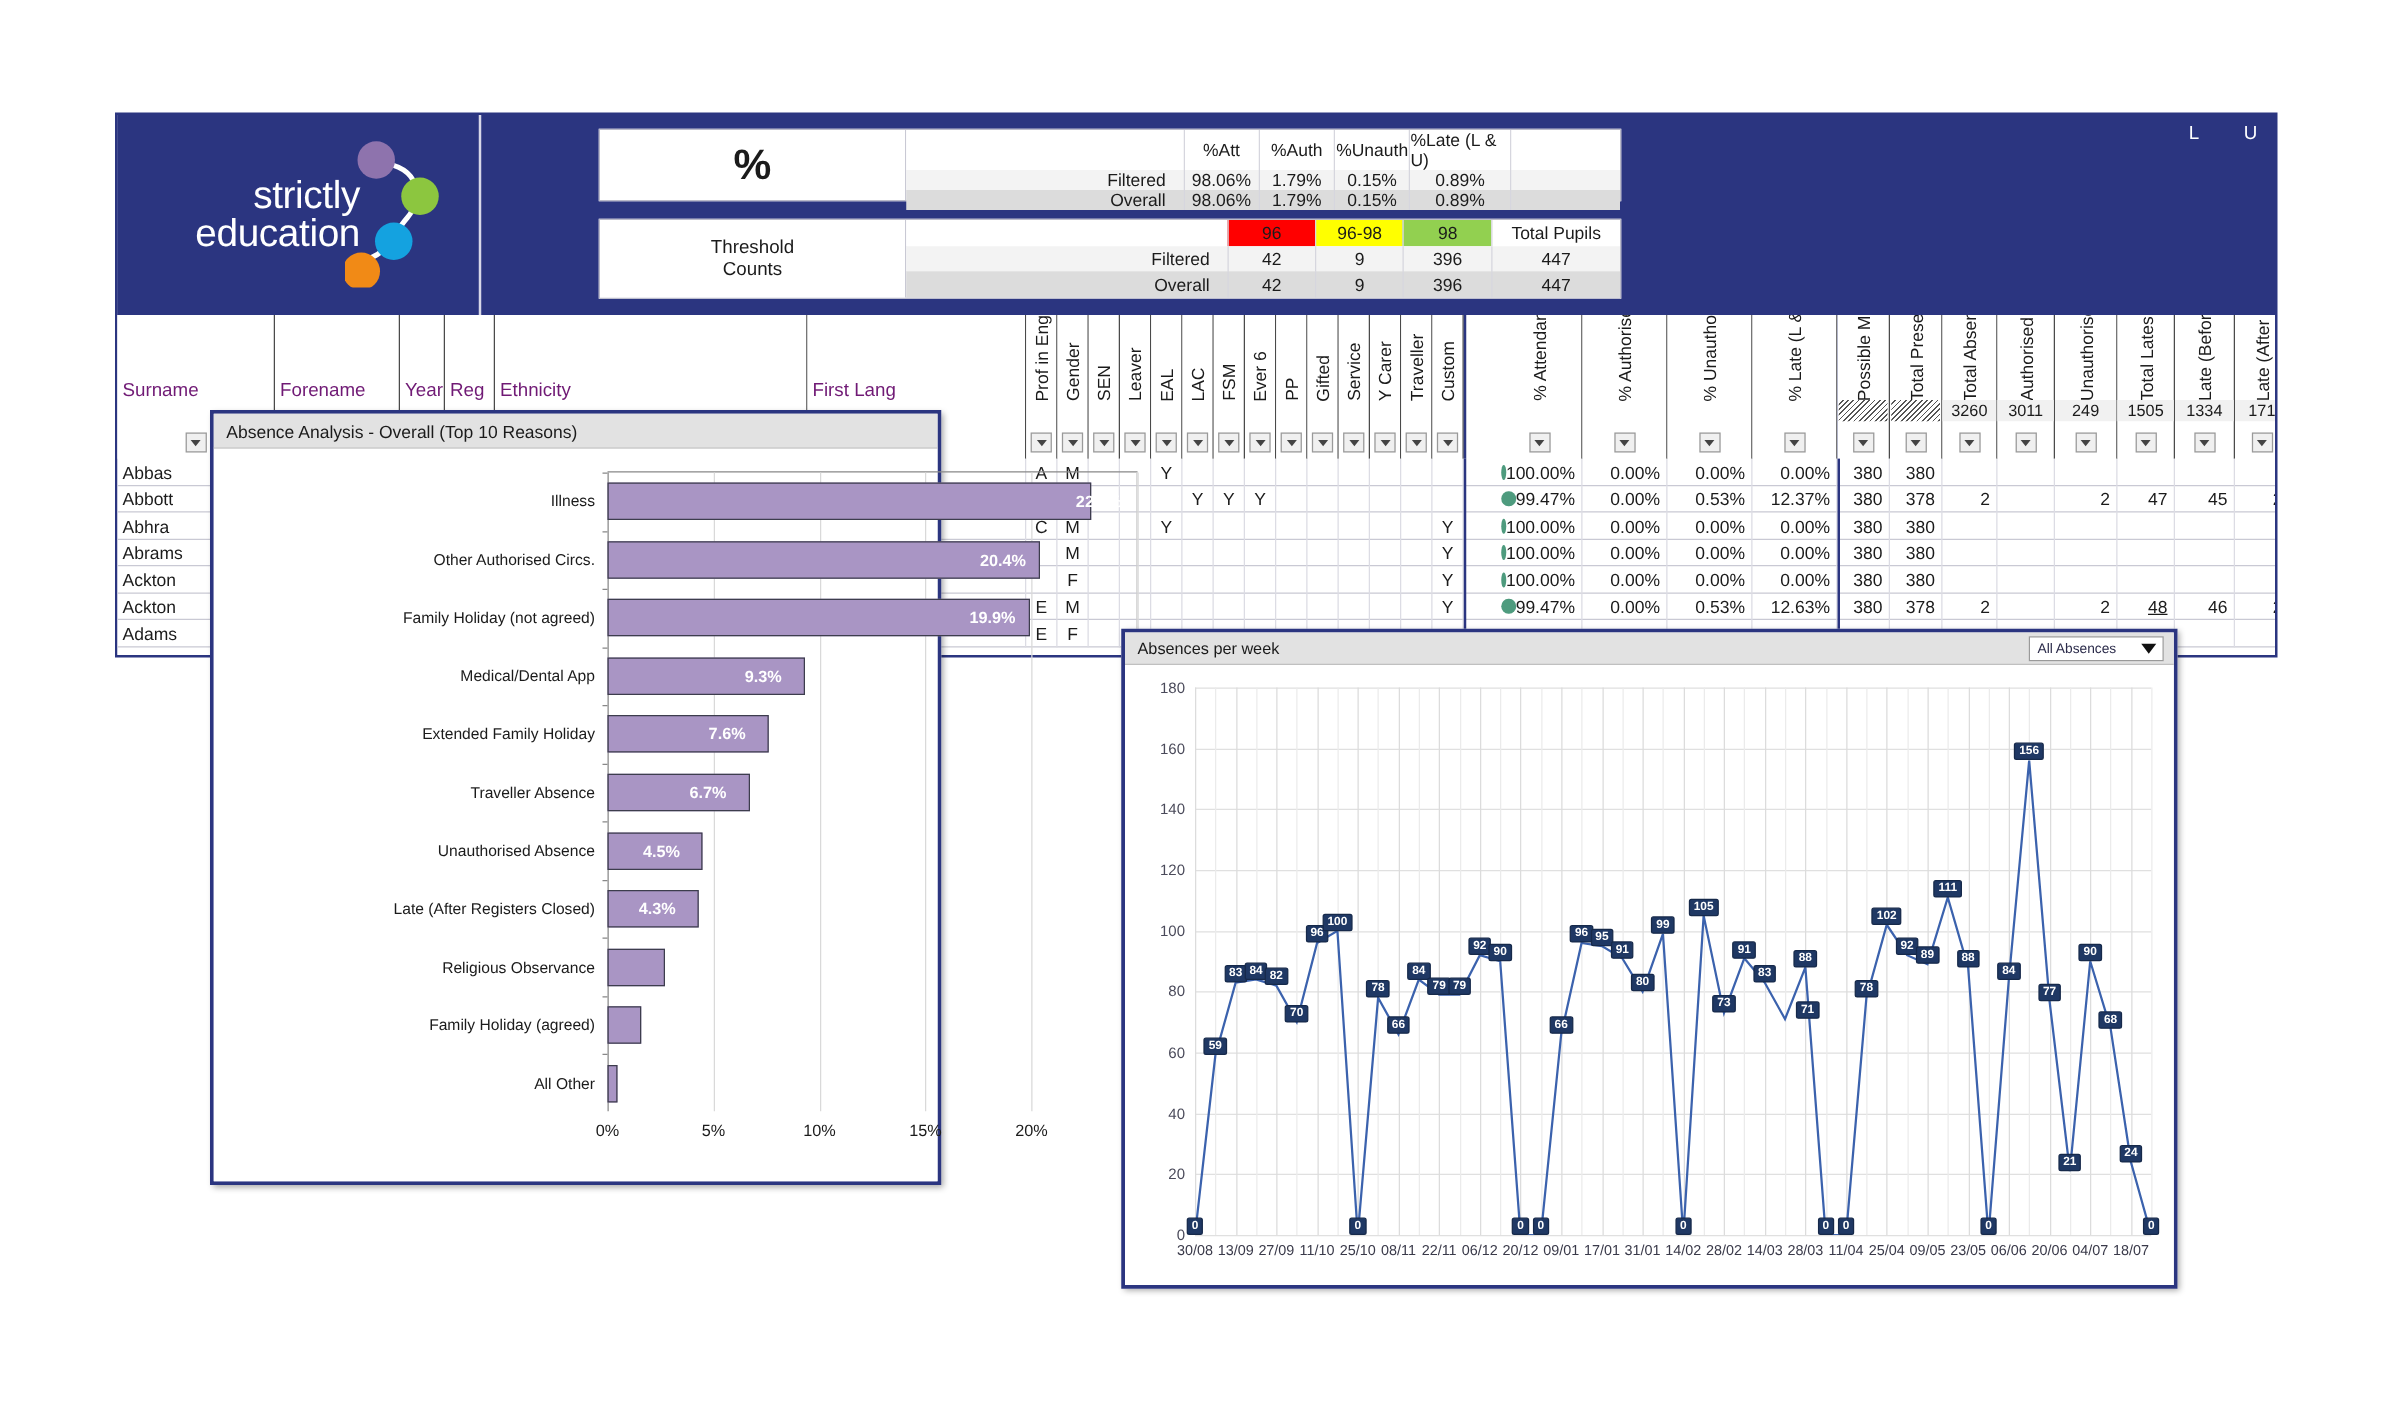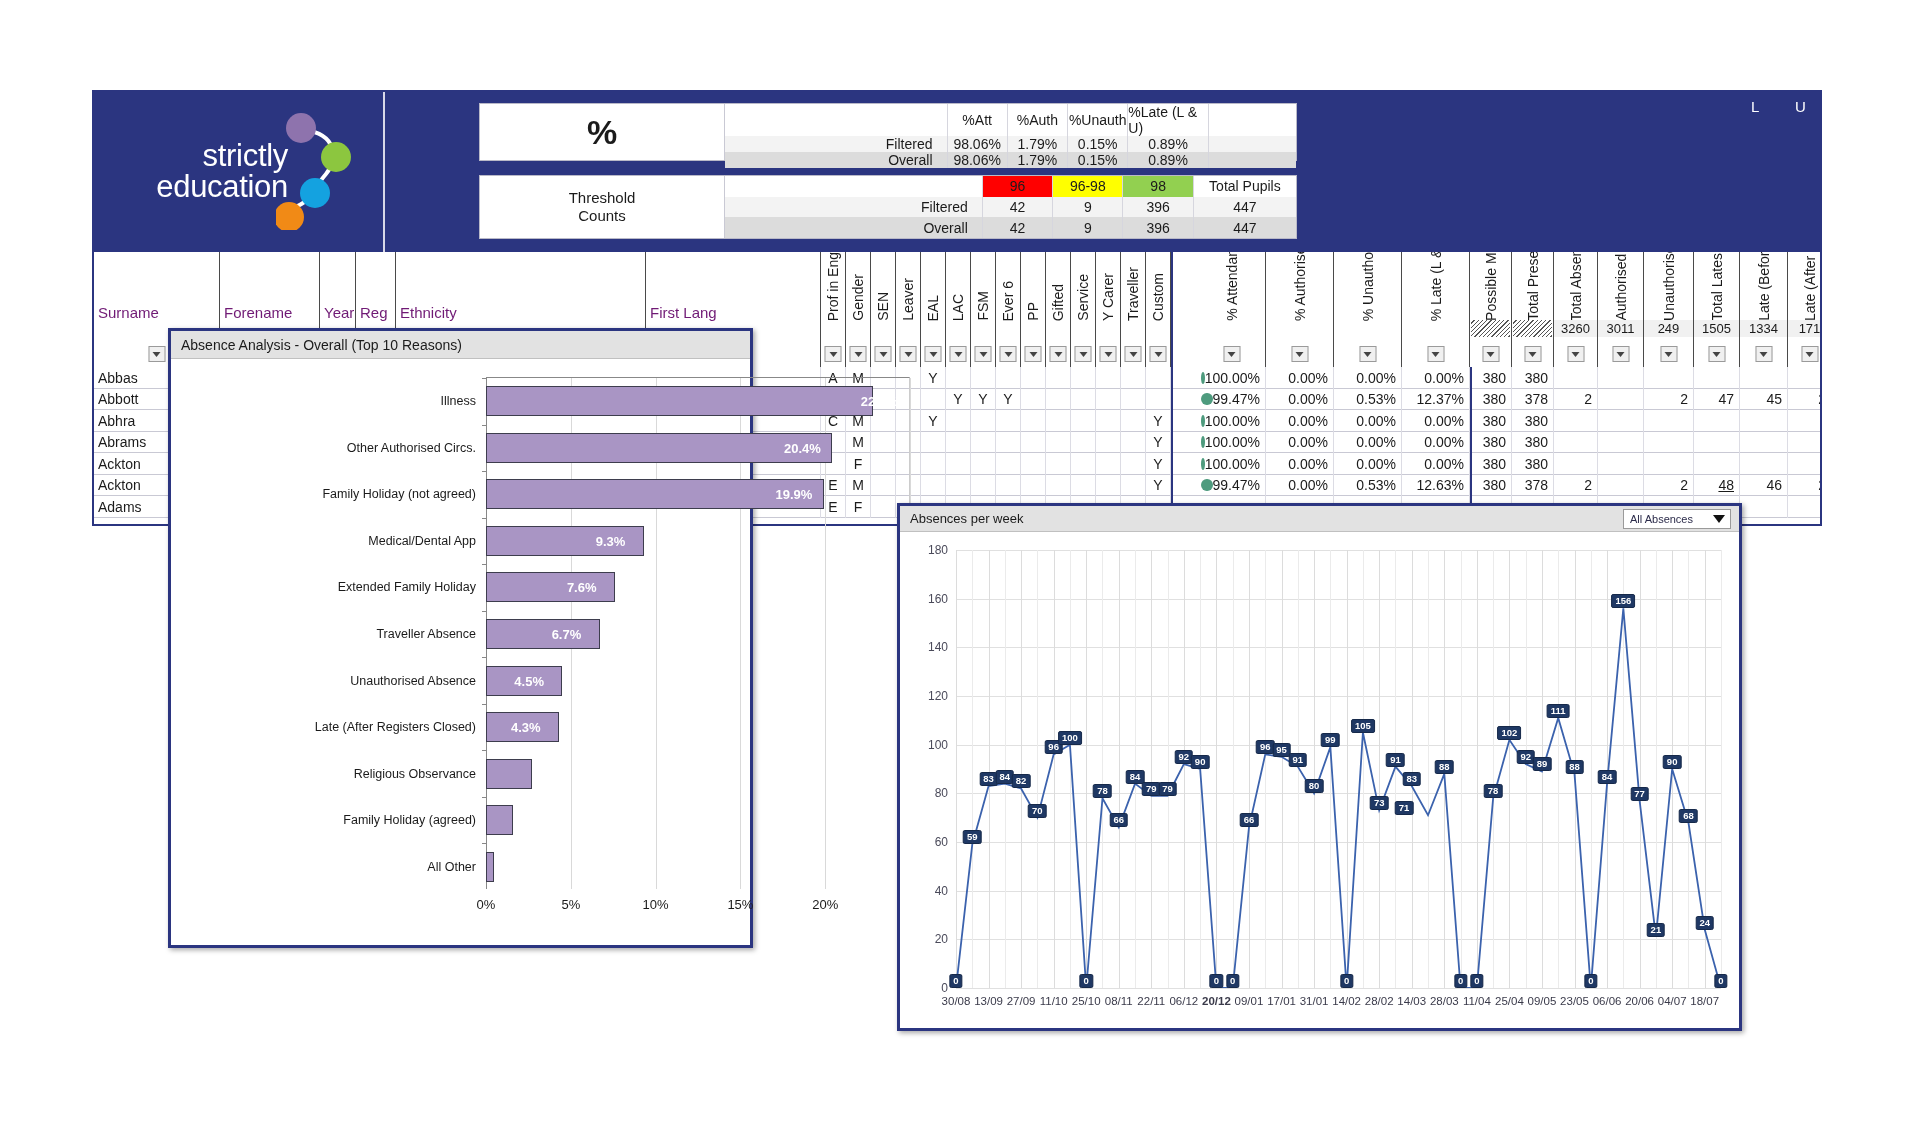--- a/index.html
+++ b/index.html
@@ -965,21 +965,21 @@
           <div class="lc-dot" style="left: 309.255px; top: 197.4px;">96</div>
           <div class="lc-dot" style="left: 325.532px; top: 199.833px;">95</div>
           <div class="lc-dot" style="left: 341.809px; top: 209.567px;">91</div>
           <div class="lc-dot" style="left: 358.085px; top: 236.333px;">80</div>
           <div class="lc-dot" style="left: 374.362px; top: 190.1px;">99</div>
           <div class="lc-dot" style="left: 390.638px; top: 431px;">0</div>
           <div class="lc-dot" style="left: 406.915px; top: 175.5px;">105</div>
           <div class="lc-dot" style="left: 423.191px; top: 253.367px;">73</div>
           <div class="lc-dot" style="left: 439.468px; top: 209.567px;">91</div>
           <div class="lc-dot" style="left: 455.745px; top: 229.033px;">83</div>
-          <div class="lc-dot" style="left: 448px; top: 258.233px;">71</div>
+          <div class="lc-dot" style="left: 490px; top: 258.233px;">71</div>
           <div class="lc-dot" style="left: 488.298px; top: 216.867px;">88</div>
           <div class="lc-dot" style="left: 504.574px; top: 431px;">0</div>
           <div class="lc-dot" style="left: 520.851px; top: 431px;">0</div>
           <div class="lc-dot" style="left: 537.128px; top: 241.2px;">78</div>
           <div class="lc-dot" style="left: 553.404px; top: 182.8px;">102</div>
           <div class="lc-dot" style="left: 569.681px; top: 207.133px;">92</div>
           <div class="lc-dot" style="left: 585.957px; top: 214.433px;">89</div>
           <div class="lc-dot" style="left: 602.234px; top: 160.9px;">111</div>
           <div class="lc-dot" style="left: 618.511px; top: 216.867px;">88</div>
           <div class="lc-dot" style="left: 634.787px; top: 431px;">0</div>
@@ -992,21 +992,21 @@
           <div class="lc-dot" style="left: 748.723px; top: 372.6px;">24</div>
           <div class="lc-dot" style="left: 765px; top: 431px;">0</div>
           <div class="lc-xlbl" style="left: 0px;">30/08</div>
           <div class="lc-xlbl" style="left: 32.5532px;">13/09</div>
           <div class="lc-xlbl" style="left: 65.1064px;">27/09</div>
           <div class="lc-xlbl" style="left: 97.6596px;">11/10</div>
           <div class="lc-xlbl" style="left: 130.213px;">25/10</div>
           <div class="lc-xlbl" style="left: 162.766px;">08/11</div>
           <div class="lc-xlbl" style="left: 195.319px;">22/11</div>
           <div class="lc-xlbl" style="left: 227.872px;">06/12</div>
-          <div class="lc-xlbl" style="left: 260.426px; font-weight: bold;">20/12</div>
+          <div class="lc-xlbl" style="left: 260.426px;">20/12</div>
           <div class="lc-xlbl" style="left: 292.979px;">09/01</div>
           <div class="lc-xlbl" style="left: 325.532px;">17/01</div>
           <div class="lc-xlbl" style="left: 358.085px;">31/01</div>
           <div class="lc-xlbl" style="left: 390.638px;">14/02</div>
           <div class="lc-xlbl" style="left: 423.191px;">28/02</div>
           <div class="lc-xlbl" style="left: 455.745px;">14/03</div>
           <div class="lc-xlbl" style="left: 488.298px;">28/03</div>
           <div class="lc-xlbl" style="left: 520.851px;">11/04</div>
           <div class="lc-xlbl" style="left: 553.404px;">25/04</div>
           <div class="lc-xlbl" style="left: 585.957px;">09/05</div>

